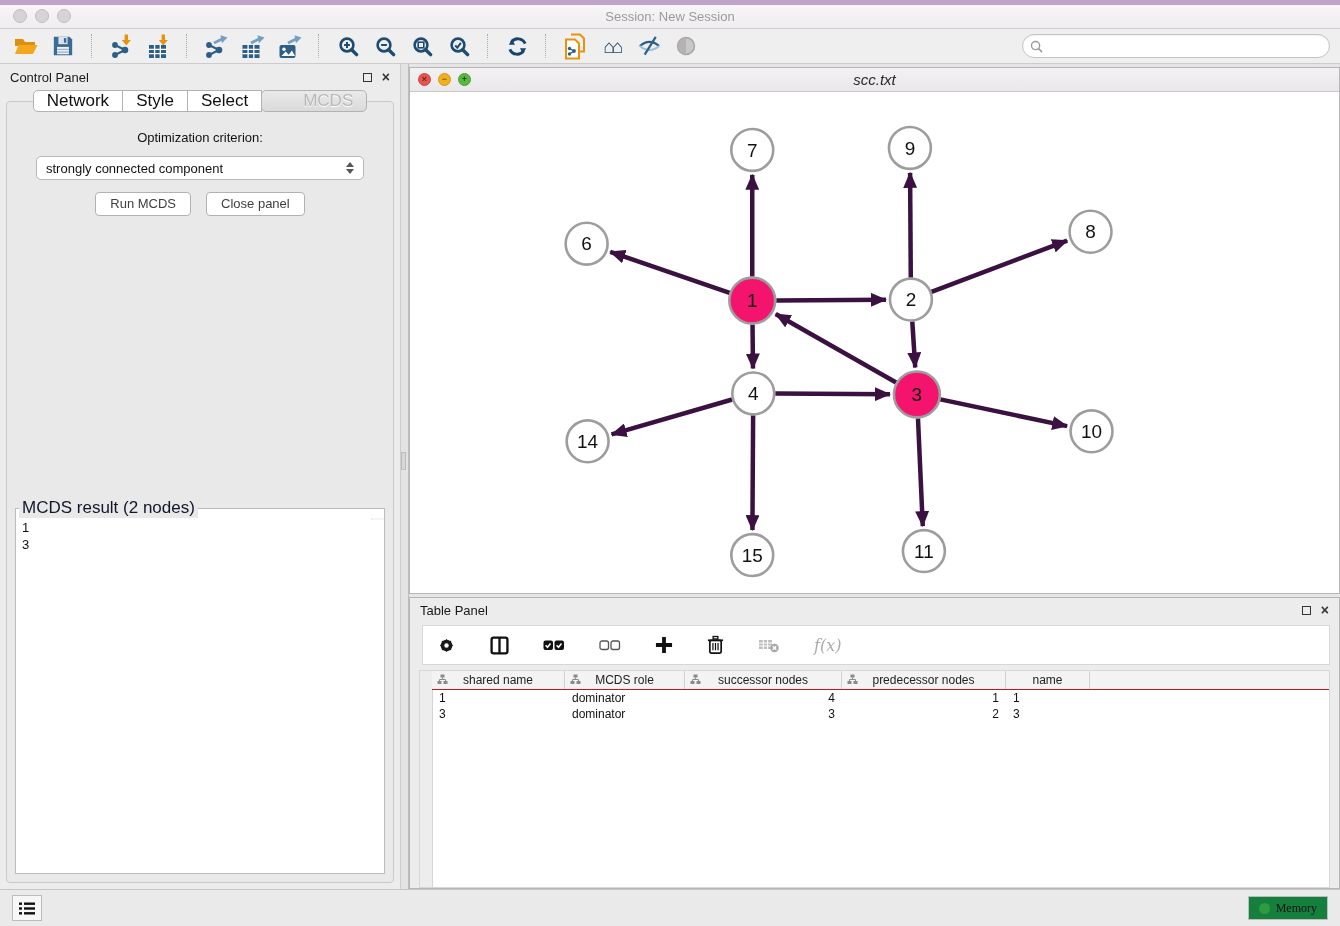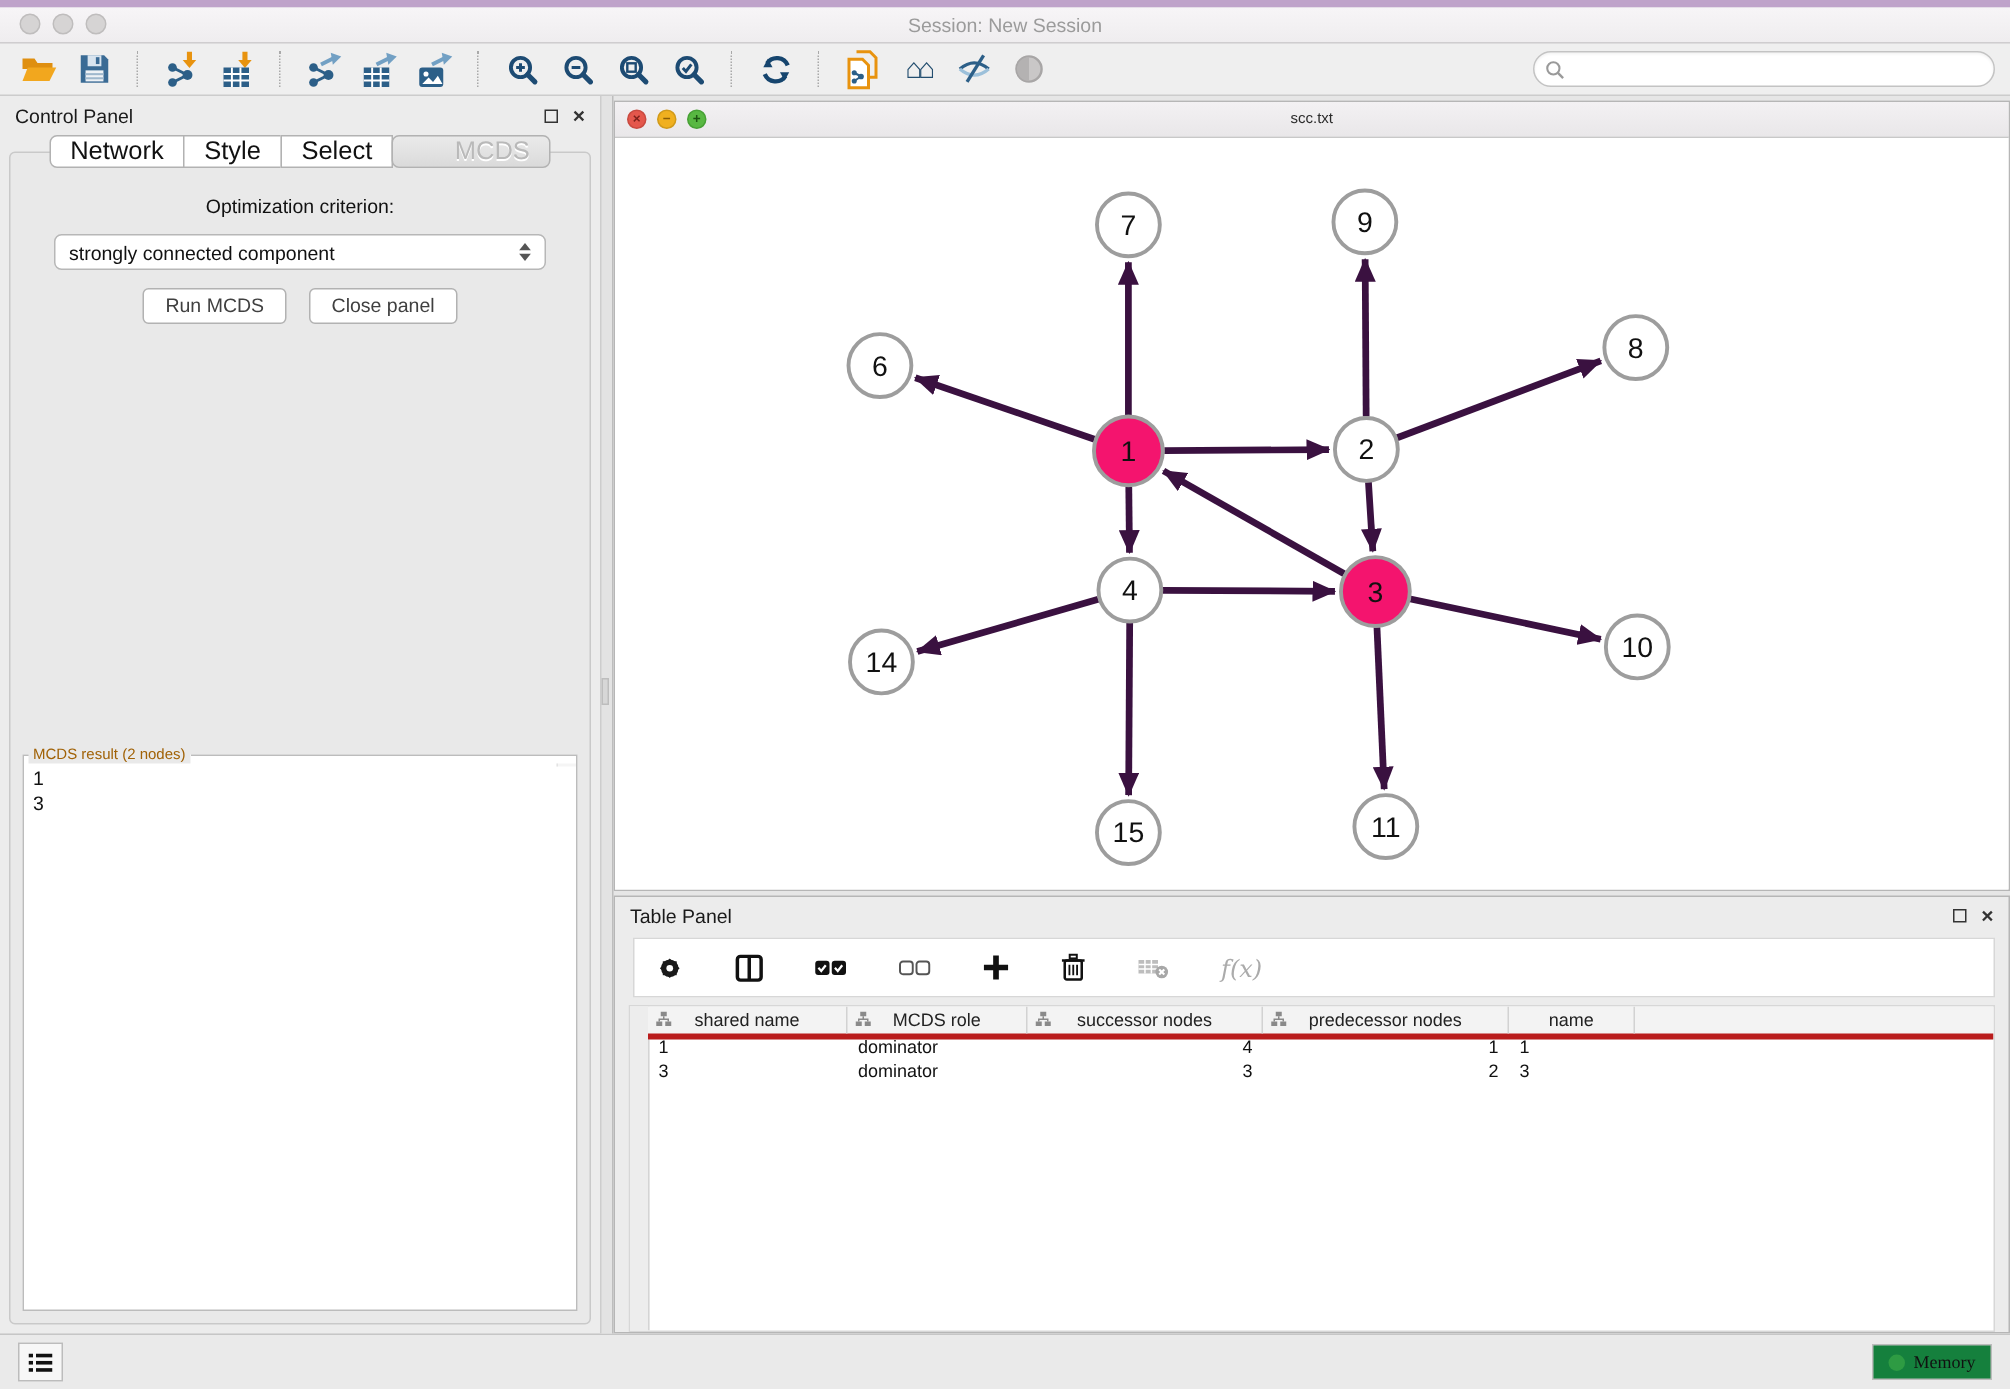--- a/index.html
+++ b/index.html
@@ -53,38 +53,38 @@
     padding-top:28px;min-height:0;}
   .opt-label{font-size:13px;color:#111;margin-bottom:11px;}
   .criterion-select{width:308px;height:22px;background:#fff;border:1px solid #b7b7b7;
     border-radius:5px;display:flex;align-items:center;padding:0 9px;font-size:13px;color:#111;}
   .stepper{margin-left:auto;display:flex;flex-direction:column;gap:2px;align-items:center;}
   .cp-buttons{display:flex;gap:15px;margin-top:12px;}
   .btn{padding:3px 14px;background:#fff;border:1px solid #b2b2b2;border-radius:4px;
     font-size:13px;color:#404040;line-height:16px;}
   .result-box{margin:auto 8px 8px 8px;align-self:stretch;height:374px;flex:none;
     border:1px solid #bcbcbc;background:#fff;padding:0;position:relative;}
-  .result-box legend{font-size:10px;color:#a16207;padding:0 3px;margin-left:3px;background:#e9e9e9;}
+  .result-box legend{font-size:17px;color:#0f172a;padding:0 3px;margin-left:3px;background:#e9e9e9;}
   .result-text{position:absolute;inset:0;padding:1px 6px;font-size:13px;line-height:17px;color:#111;}
   .result-scroll{position:absolute;right:0;top:0;bottom:0;width:12px;background:#f5f5f5;
     border-left:1px solid #e3e3e3;}
 
   
   .splitter{width:7px;flex:none;background:#e3e3e3;border-left:1px solid #cdcdcd;
     border-right:1px solid #bdbdbd;position:relative;}
   .splitter .grip{position:absolute;top:388px;left:0;width:5px;height:18px;
     background:#d7d7d7;border:1px solid #bdbdbd;box-sizing:border-box;}
 
   
   .right-col{flex:1;display:flex;flex-direction:column;min-width:0;}
   .network-window{height:527px;flex:none;margin-top:3px;border:1px solid #b6b6b6;
     background:#fff;display:flex;flex-direction:column;box-sizing:border-box;}
   .nw-titlebar{height:23px;flex:none;background:linear-gradient(#f3f1f3,#e9e7e9);
     border-bottom:1px solid #c8c8c8;position:relative;display:flex;align-items:center;justify-content:center;}
-  .nw-title{font-size:10px;color:#2b2b2b;}
+  .nw-title{font-size:15px;color:#2b2b2b;font-style:italic;}
   .mac-dots{position:absolute;left:8px;top:5px;display:flex;gap:7px;}
   .mdot{width:13px;height:13px;border-radius:50%;display:flex;align-items:center;justify-content:center;
     font-size:9px;font-weight:bold;line-height:1;box-sizing:border-box;}
   .mdot.red{background:#e4574c;border:1px solid #c94a40;color:#7e201a;}
   .mdot.yellow{background:#f0b01f;border:1px solid #d19a1a;color:#8a5d05;}
   .mdot.green{background:#58b842;border:1px solid #47a135;color:#1c5511;}
   .nw-canvas{flex:1;position:relative;background:#fff;min-height:0;}
   .nw-canvas svg{position:absolute;inset:0;}
 
   
@@ -94,21 +94,21 @@
     font-size:13px;color:#1a1a1a;}
   .tp-toolbar{height:38px;flex:none;margin:3px 9px 5px 12px;background:#fff;
     border:1px solid #d7d7d7;display:flex;align-items:center;gap:34px;padding:0 14px;}
   .tp-tool{display:flex;align-items:center;justify-content:center;}
   .fx{font-family:"DejaVu Serif",serif;font-style:italic;font-size:16px;color:#ababab;}
   .tp-table{flex:1;margin:0 9px;background:#fff;border:1px solid #d7d7d7;
     position:relative;overflow:hidden;min-height:0;}
   .gutter{position:absolute;left:0;top:0;bottom:0;width:12px;background:#ededed;
     border-right:1px solid #d4d4d4;}
   .thead{position:absolute;left:12px;top:0;right:0;height:18px;display:flex;
-    background:#f3f3f3;border-bottom:4px solid #b91c1c;}
+    background:#f3f3f3;border-bottom:1px solid #b91c1c;}
   .th{position:relative;display:flex;align-items:center;justify-content:center;
     font-size:12px;color:#222;border-right:1px solid #d2d2d2;box-sizing:border-box;}
   .th .tree{position:absolute;left:5px;top:3px;}
   .tbody{position:absolute;left:12px;top:19px;right:0;}
   .tr{display:flex;height:16px;align-items:center;}
   .td{font-size:12px;color:#111;box-sizing:border-box;padding:0 7px;white-space:nowrap;}
   .al-r{text-align:right;}
   .tp-tabs{height:27px;flex:none;display:flex;align-items:center;justify-content:center;
     background:#ececec;}
 

